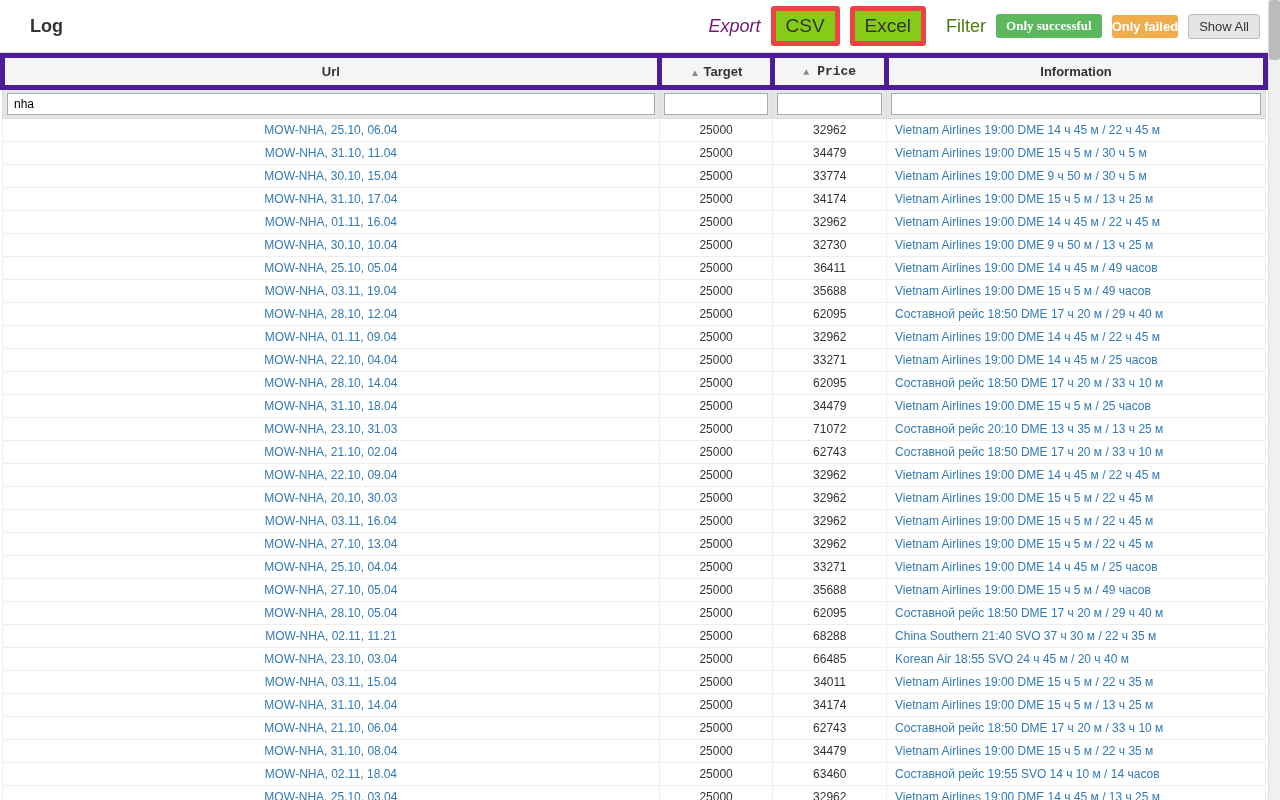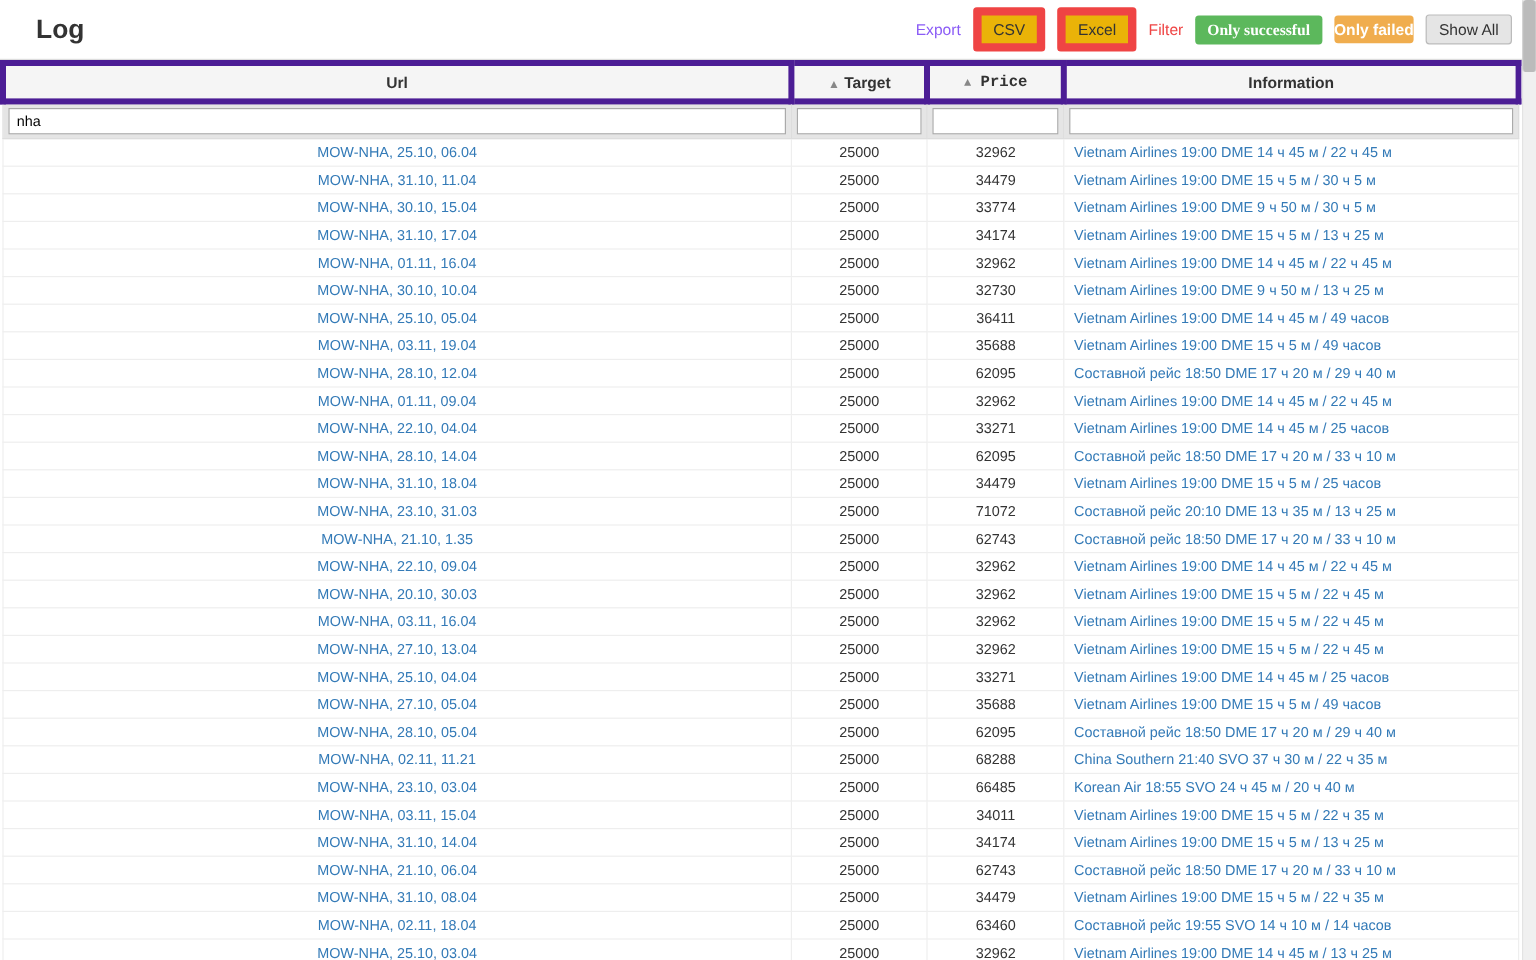--- a/index.html
+++ b/index.html
@@ -12,42 +12,44 @@
     .top-bar {
       display: flex;
       align-items: center;
       justify-content: flex-end;
       padding: 6px 20px 6px 20px;
       gap: 10px;
       border-bottom: 1px solid #ddd;
     }
     .top-bar-left {
       margin-right: auto;
-      font-size: 22px;
+      font-size: 18px;
       font-weight: bold;
       color: #333;
       padding-left: 10px;
       text-align: right;
     }
     .export-label {
-      font-size: 13px;
-      color: #8b5cf6;
+      font-size: 18px;
+      color: #701a75;
+      font-style: italic;
     }
     .btn-export {
       padding: 4px 10px;
-      border: 7px solid #ef4444;
+      border: 5px solid #ef4444;
       border-radius: 3px;
-      background: #eab308;
+      background: #84cc16;
       cursor: pointer;
-      font-size: 13px;
+      font-size: 19px;
       color: #333;
     }
     .filter-label {
-      font-size: 13px;
-      color: #ef4444;
+      font-size: 18px;
+      color: #4d7c0f;
+      margin-left: 10px;
     }
     .btn-filter-success {
       padding: 4px 10px;
       border: none;
       border-radius: 3px;
       background: #5cb85c;
       color: #fff;
       cursor: pointer;
       font-size: 13px;
       font-weight: bold;
@@ -279,21 +281,21 @@
           <td>34479</td>
           <td class="info-cell"><a class="info-link" href="#">Vietnam Airlines 19:00 DME 15 ч 5 м / 25 часов</a></td>
         </tr>
         <tr>
           <td class="url-cell"><a class="route-link" href="#">MOW-NHA, 23.10, 31.03</a></td>
           <td>25000</td>
           <td>71072</td>
           <td class="info-cell"><a class="info-link" href="#">Составной рейс 20:10 DME 13 ч 35 м / 13 ч 25 м</a></td>
         </tr>
         <tr>
-          <td class="url-cell"><a class="route-link" href="#">MOW-NHA, 21.10, 1.35</a></td>
+          <td class="url-cell"><a class="route-link" href="#">MOW-NHA, 21.10, 02.04</a></td>
           <td>25000</td>
           <td>62743</td>
           <td class="info-cell"><a class="info-link" href="#">Составной рейс 18:50 DME 17 ч 20 м / 33 ч 10 м</a></td>
         </tr>
         <tr>
           <td class="url-cell"><a class="route-link" href="#">MOW-NHA, 22.10, 09.04</a></td>
           <td>25000</td>
           <td>32962</td>
           <td class="info-cell"><a class="info-link" href="#">Vietnam Airlines 19:00 DME 14 ч 45 м / 22 ч 45 м</a></td>
         </tr>

